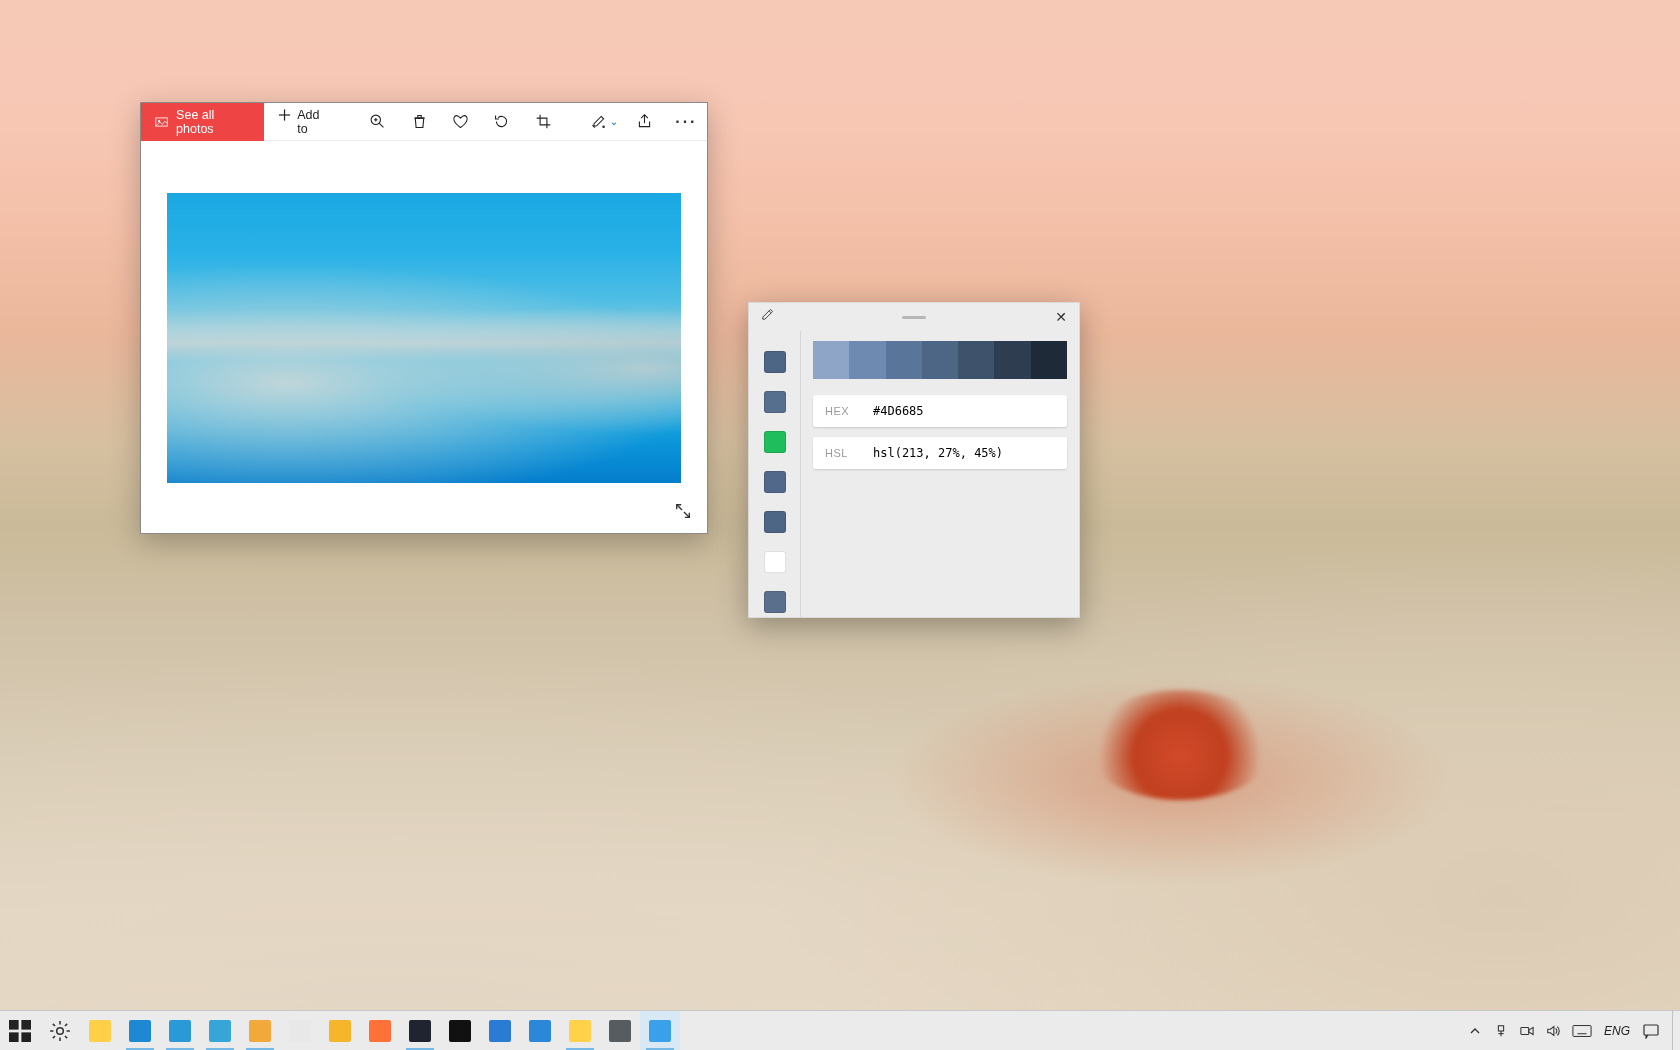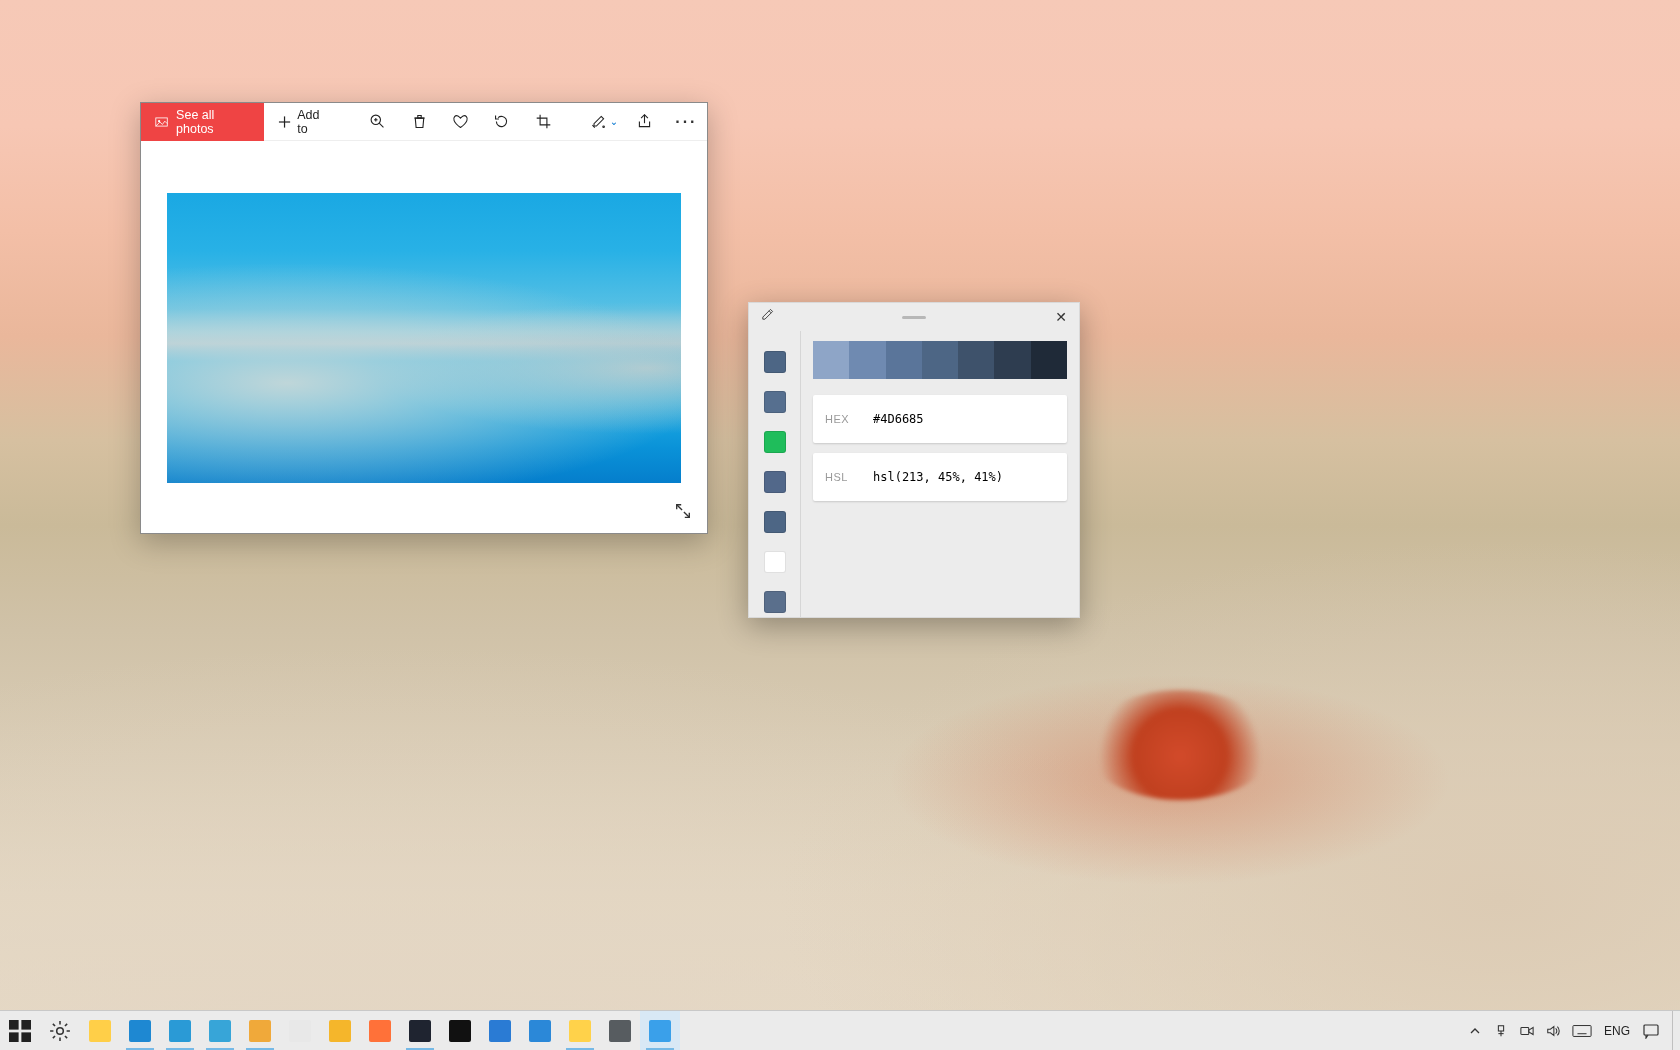--- a/index.html
+++ b/index.html
@@ -39,21 +39,21 @@
   .photos-titlebar .wc > div { width:40px; height:28px; display:flex; align-items:center; justify-content:center; color:#555;}
   .photos-toolbar {
     height:38px; background:#fff; display:flex; align-items:center; gap:0;
     border-bottom:1px solid #eee;
   }
   .see-all {
     height:38px; background:#ef4444; color:#fff; display:flex; align-items:center;
     gap:8px; padding:0 14px; font-size:12.5px;
   }
   .see-all svg { width:14px; height:14px; }
-  .addto { display:flex; align-items:center; gap:6px; font-size:12.5px; color:#222; padding:0 14px;}
+  .addto { display:flex; align-items:flex-start; gap:6px; font-size:12.5px; color:#222; padding:0 14px;}
   .tb-icon { width:44px; height:38px; display:flex; align-items:center; justify-content:center; color:#222;}
   .tb-icon svg { width:17px; height:17px; stroke:#222; stroke-width:1.3; fill:none;}
   .edit-grp { display:flex; align-items:center; padding:0 6px; color:#222;}
   .edit-grp .chev { color:#0173cf; font-size:10px; margin-left:4px;}
   .more-dots { letter-spacing:2px; font-weight:bold; color:#333;}
   .photos-canvas {
     position:absolute; left:0; right:0; top:66px; bottom:0; background:#fff;
     display:flex; align-items:flex-start; justify-content:center; padding:24px;
   }
   .photo-img {
@@ -94,34 +94,34 @@
     display:flex; flex-direction:column; align-items:center; gap:18px; padding-top:20px;
     overflow:hidden;
   }
   .swatch-sm {
     width:22px; height:22px; border-radius:3px; border:1px solid rgba(0,0,0,0.12);
   }
   .picker-main { flex:1; padding:10px 12px 0 12px; }
   .shade-strip { height:38px; display:flex; margin-bottom:16px;}
   .shade-strip div { flex:1; }
   .color-row {
-    background:#fff; height:48px; border-radius:2px;
+    background:#fff; height:32px; border-radius:2px;
     box-shadow:0 1px 2px rgba(0,0,0,0.15);
     display:flex; align-items:center; padding:4px 12px;
     font-size:12px; margin-bottom:10px;
     font-family: Consolas, monospace;
   }
   .color-row .label { color:#9a9a9a; width:48px; font-family:"Segoe UI",sans-serif; font-size:11px; letter-spacing:0.5px;}
   .color-row .val { color:#000000; }
 
   
   .taskbar {
     position:absolute; left:0; right:0; bottom:0; height:40px;
     background:#ebebeb; border-top:1px solid #c8c8c8;
-    display:flex; align-items:stretch;
+    display:flex; align-items:stretch;font-style:italic;
   }
   .tb-left { display:flex; align-items:stretch; }
   .tb-btn {
     width:40px; display:flex; align-items:center; justify-content:center;
     position:relative;
   }
   .tb-btn.active { background:#d8e8f5; }
   .tb-btn .ul { position:absolute; bottom:0; left:6px; right:6px; height:2px; background:#76b9e6;}
   .tb-btn svg, .tb-btn .ic { width:22px; height:22px; }
   .tb-right { margin-left:auto; display:flex; align-items:center; gap:0; padding-right:2px;}
@@ -260,21 +260,21 @@
           <div style="background: rgb(62, 82, 107);"></div>
           <div style="background: rgb(46, 61, 80);"></div>
           <div style="background: rgb(31, 42, 56);"></div>
         </div>
       <div class="color-row">
         <span class="label">HEX</span>
         <span class="val">#4D6685</span>
       </div>
       <div class="color-row">
         <span class="label">HSL</span>
-        <span class="val">hsl(213, 45%, 41%)</span>
+        <span class="val">hsl(213, 27%, 45%)</span>
       </div>
     </div>
   </div>
 </div>
 
 <div class="taskbar">
   <div class="tb-left" id="tb-apps">
       <div class="tb-btn">
         <svg width="16" height="16" viewBox="0 0 16 16" fill="#222">
           <rect x="0" y="0" width="7" height="7"></rect>

